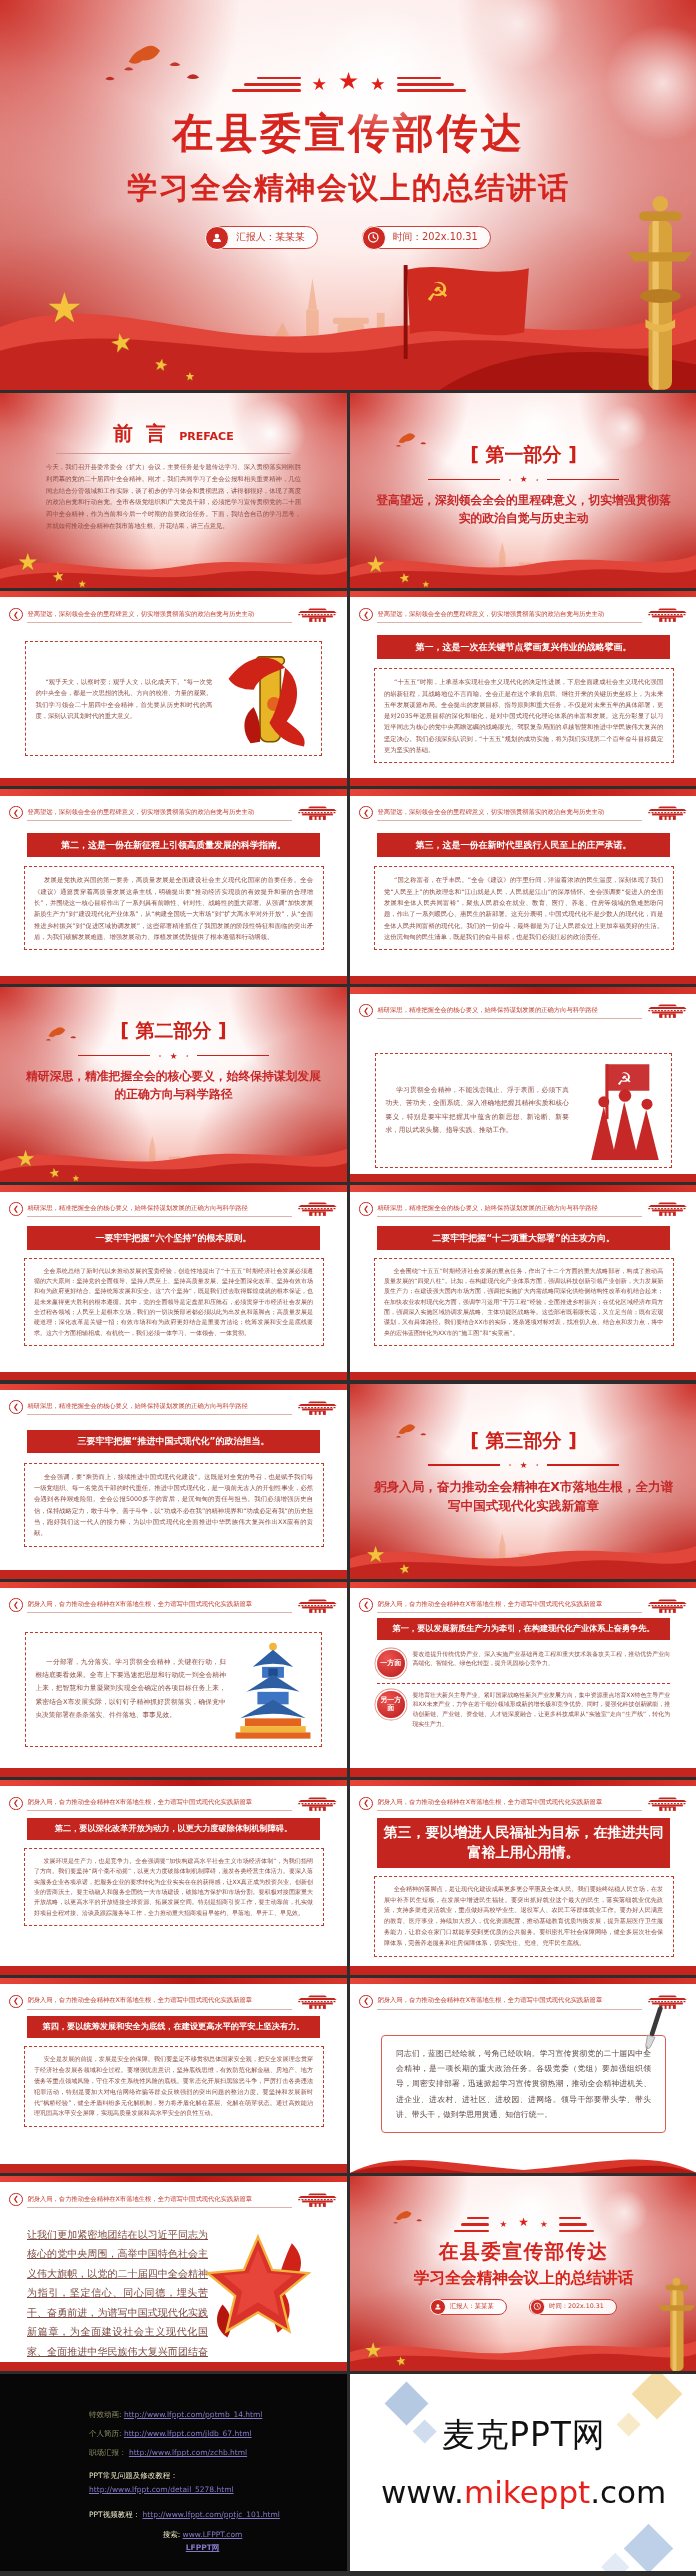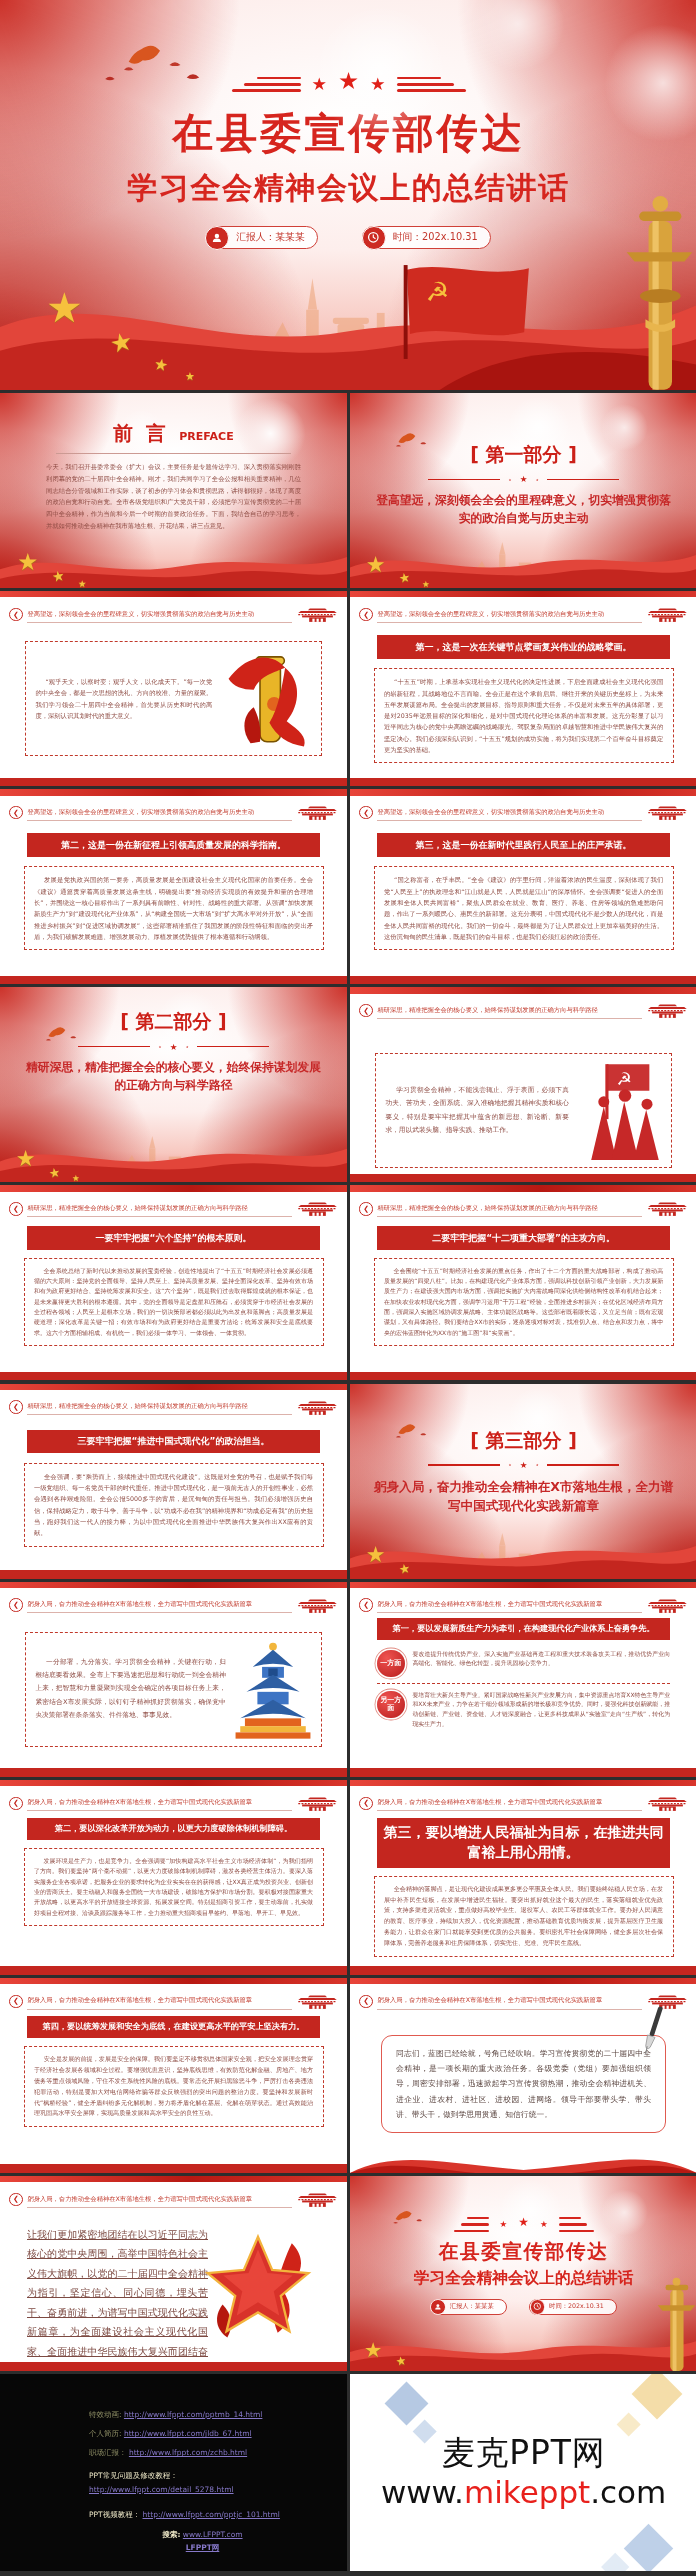--- a/index.html
+++ b/index.html
@@ -57,35 +57,35 @@
   .bbar{position:absolute;bottom:0;left:0;width:100%;height:8.6px;background:#c4261f;}
   .cbody{position:absolute;top:38px;left:0;right:0;}
 
   
   .asp{display:flex;align-items:flex-start;gap:7.8px;margin:0 27px;position:relative;}
   .asp-ic{width:27.5px;height:27.5px;border-radius:50%;background:radial-gradient(circle at 35% 30%,#ef5350,#b71c1c);color:#fff;font-size:7px;font-weight:bold;display:flex;align-items:center;justify-content:center;text-align:center;line-height:1.15;flex:none;box-shadow:0 0 0 1.6px #fff,0 0 0 2.4px #e08a80;}
   .asp-tx{color:#8d4a42;font-size:5.9px;line-height:1.65;text-align:justify;flex:1;}
   .asp-div{border-top:1.2px dashed #c0392b;margin:6.3px 27px;}
 
   
-  .rbox{position:relative;border:1.2px solid #e05a50;border-radius:11px;margin:0 31px;padding:10.2px 14px;color:#5c4742;font-size:7.8px;line-height:1.95;text-align:justify;background:rgba(255,255,255,.92);}
+  .rbox{position:relative;border:1.2px solid #e05a50;border-radius:4px;margin:0 31px;padding:10.2px 14px;color:#5c4742;font-size:7.8px;line-height:1.95;text-align:justify;background:rgba(255,255,255,.92);}
 
   
   .close-tx{position:absolute;top:49px;left:27px;width:181px;color:#7d4a42;font-size:10px;line-height:1.95;text-align:justify;text-decoration:underline;}
 
   
   .links-slide{background:#070707;color:#bbb;font-size:7.5px;}
   .lk-wrap{padding:31px 0 0 42px;line-height:2.55;margin-left:47px;}
   .lk-label{color:#8f8f66;}
   .lk-label2{color:#efe9c8;}
   .lk a,.lk-url{color:#8678c8;text-decoration:underline;}
   .lk-center{text-align:center;padding-right:31px;}
   .brand-slide{background:#fff;}
   .dia{position:absolute;transform:rotate(45deg);}
-  .brand-name{position:absolute;top:57px;width:100%;text-align:center;color:#111;font-size:33px;letter-spacing:0.8px;}
+  .brand-name{position:absolute;top:39px;width:100%;text-align:center;color:#111;font-size:33px;letter-spacing:0.8px;}
   .brand-url{position:absolute;top:100px;width:100%;text-align:center;color:#111;font-size:31px;}
   .brand-url .red{color:#e8201c;}
 </style>
 </head>
 <body>
 
 <div class="deck">
 
   <div class="slide cover red-bg">
     <div class="fw" style="left:314px;top:6.3px;width:133px;height:133px;"></div>
@@ -335,21 +335,21 @@
     <div class="bbar"></div>
   </div>
 
   <div class="slide s red-bg">
     <div class="fw" style="left:157px;top:3.1px;width:63px;height:63px;"></div>
     <svg class="birds" style="left:30px;top:38px;width:63px;height:27px;" viewBox="0 0 150 60">
       <path d="M60 8 q14 -10 24 2 q-8 14 -22 12 q-10 8 -18 2 q6 -12 16 -16z" fill="#d8551f"></path>
       <path d="M38 34 q6 -6 12 0 q-6 2 -12 0z" fill="#c0392b"></path>
       <path d="M96 28 q7 -7 14 0 q-7 3 -14 0z" fill="#c0392b"></path>
     </svg>
-    <div class="sec-tag" style="font-size:19px;margin-top:22px;">[ 第二部分 ]</div>
+    <div class="sec-tag" style="font-size:19px;margin-top:31px;">[ 第二部分 ]</div>
     <div class="divider" style="margin-top:6.3px;">
         <i></i>
         <span style="font-size:6.3px;">⋆</span>
         <span style="font-size:8.6px;">★</span>
         <span style="font-size:6.3px;">⋆</span>
         <i></i>
       </div>
     <div class="sec-title" style="font-size:11.8px;margin:7.8px 22px 0;line-height:1.5;">精研深思，精准把握全会的核心要义，始终保持谋划发展的正确方向与科学路径</div>
     <svg class="wave" style="height:46px;" viewBox="0 0 442 58" preserveAspectRatio="none">
       <g opacity=".5" fill="#eda376">
@@ -807,21 +807,21 @@
       </div>
       <div class="lk" style="line-height:1.9;margin-top:6.3px;">
         <div><span class="lk-label2">PPT常见问题及修改教程：</span></div>
         <div><a href="#">http://www.lfppt.com/detail_5278.html</a></div>
       </div>
       <div class="lk" style="margin-top:7.8px;">
         <span class="lk-label2">PPT视频教程：</span>
         <a href="#">http://www.lfppt.com/pptjc_101.html</a>
       </div>
       <div class="lk lk-center" style="margin-top:4.7px;line-height:1.7;">
-        <span style="color:#efe9c8;font-weight:bold;">搜索:</span>
+        <span style="color:#efe9c8;font-weight:normal;">搜索:</span>
         <a href="#">www.LFPPT.com</a>
         <div><a href="#" style="font-weight:bold;">LFPPT网</a></div>
       </div>
     </div>
   </div>
 
   <div class="slide sf brand-slide">
     <div class="dia" style="left:41px;top:14px;width:31px;height:31px;background:#a9c0de;opacity:.85;"></div>
     <div class="dia" style="left:66px;top:49px;width:17.3px;height:17.3px;background:#c4d4ea;opacity:.8;"></div>
     <div class="dia" style="right:22px;top:1.6px;width:36px;height:36px;background:#f3d9a0;opacity:.9;"></div>

